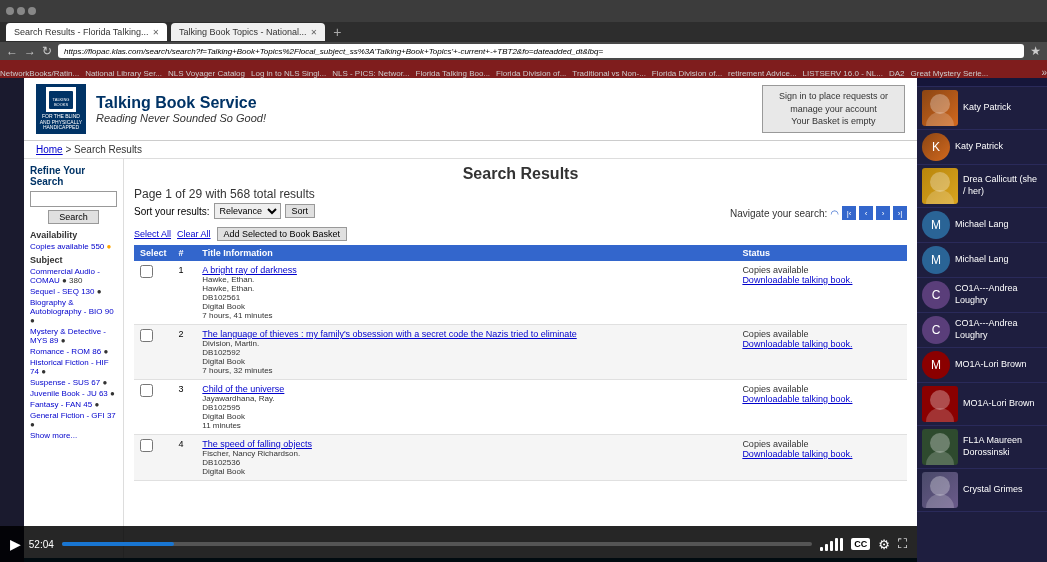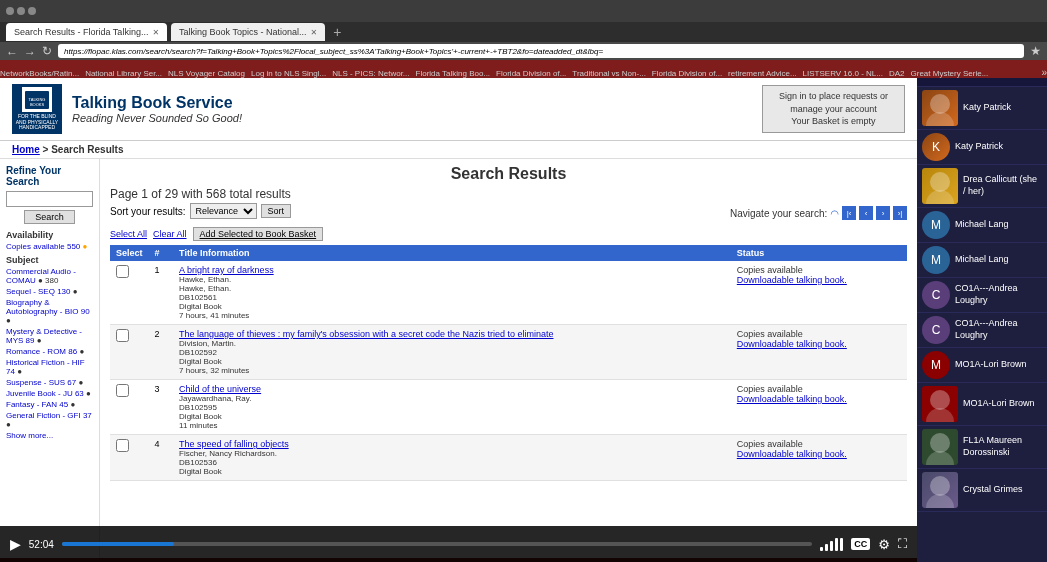--- a/index.html
+++ b/index.html
@@ -82,23 +82,24 @@
     
     .content-area {
       display: flex;
       width: 100%;
       height: calc(562px - 22px - 20px - 18px - 18px);
     }
 
     
     .webpage {
       flex: 1;
-      background: #7f1d1d;
+      background: #0c4a6e;
       overflow: hidden;
       position: relative;
+      margin-left: 24px;
     }
 
     
     .tbs-header {
       background: #fff;
       padding: 6px 12px;
       display: flex;
       align-items: center;
       gap: 10px;
       border-bottom: 1px solid #ccc;
@@ -133,21 +134,20 @@
       color: #333;
     }
 
     
     .breadcrumb {
       padding: 3px 12px;
       font-size: 10px;
       color: #333;
       background: #fff;
       border-bottom: 1px solid #ddd;
-      font-weight: bold;
     }
     .breadcrumb a { color: #0000cc; text-decoration: underline; }
 
     
     .main-layout {
       display: flex;
       height: calc(100% - 85px);
       overflow: hidden;
     }
 
@@ -269,21 +269,20 @@
       margin-bottom: 4px;
       font-size: 9px;
     }
     .action-link { color: #0000cc; text-decoration: underline; cursor: pointer; font-size: 9px; }
     .action-btn {
       font-size: 9px;
       background: #e0e0e0;
       border: 1px solid #999;
       padding: 1px 6px;
       cursor: pointer;
-      text-decoration: underline;
     }
 
     
     .results-table {
       width: 100%;
       border-collapse: collapse;
       font-size: 9px;
     }
     .results-table th {
       background: #3366cc;

